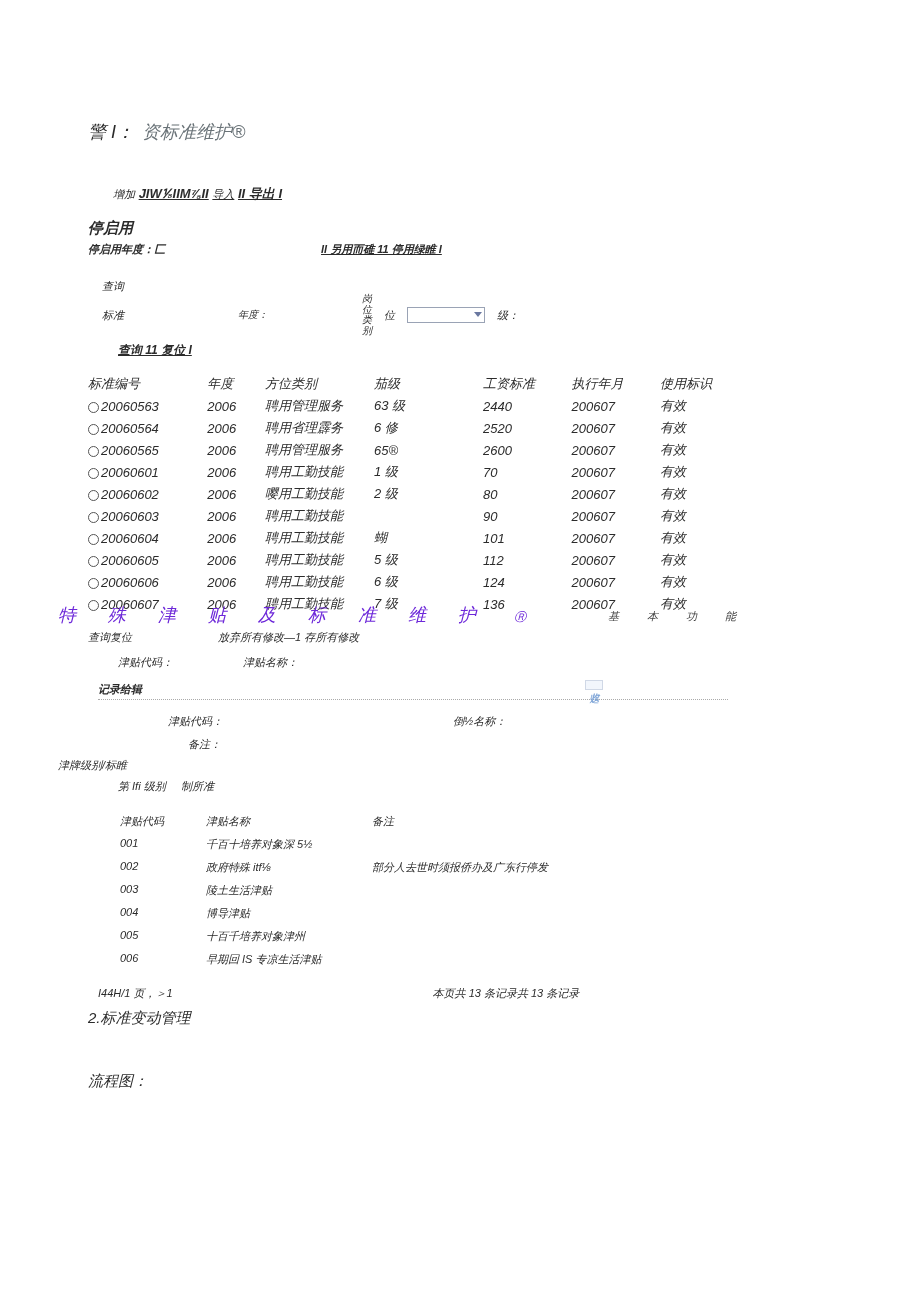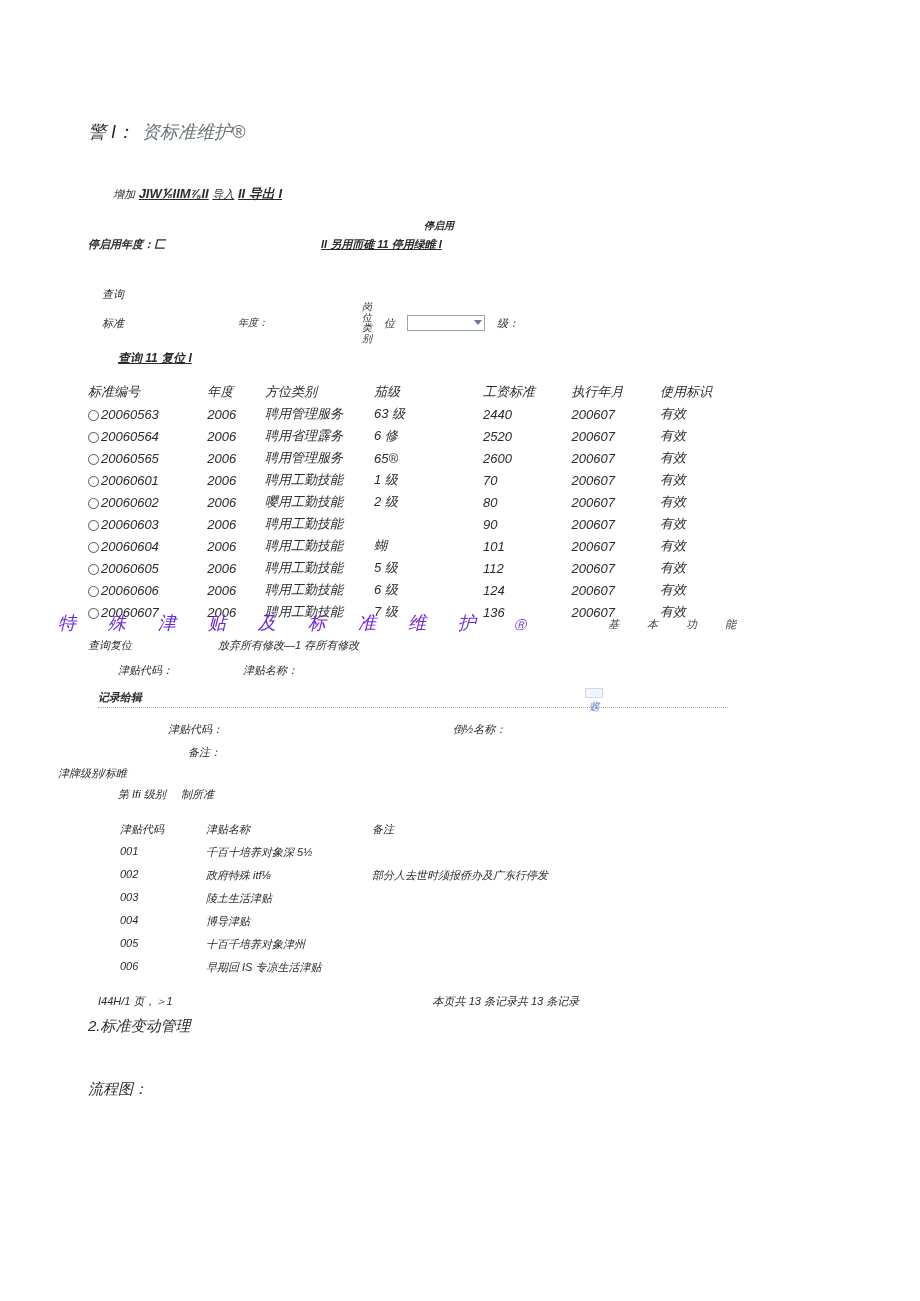--- a/index.html
+++ b/index.html
@@ -33,30 +33,29 @@
 .toolbar {
   font-size: 13px;
   margin-left: 25px;
   margin-bottom: 16px;
 }
 .toolbar .u { text-decoration: underline; }
 .toolbar .b { font-weight: 700; }
 .small { font-size: 11px; }
 .section-enable {
   margin-bottom: 4px;
-  font-size: 10px;
+  font-size: 15px;
   font-weight: 700;
-  text-align: center;
 }
 .enable-row {
   display: flex;
   align-items: center;
   gap: 8px;
   font-size: 11px;
-  margin-bottom: 35px;
+  margin-bottom: 22px;
 }
 .enable-row .lbl { font-weight:700; }
 .underline-heavy {
   text-decoration: underline;
   font-weight: 700;
 }
 .query-block {
   font-size: 11px;
   margin-bottom: 6px;
 }

